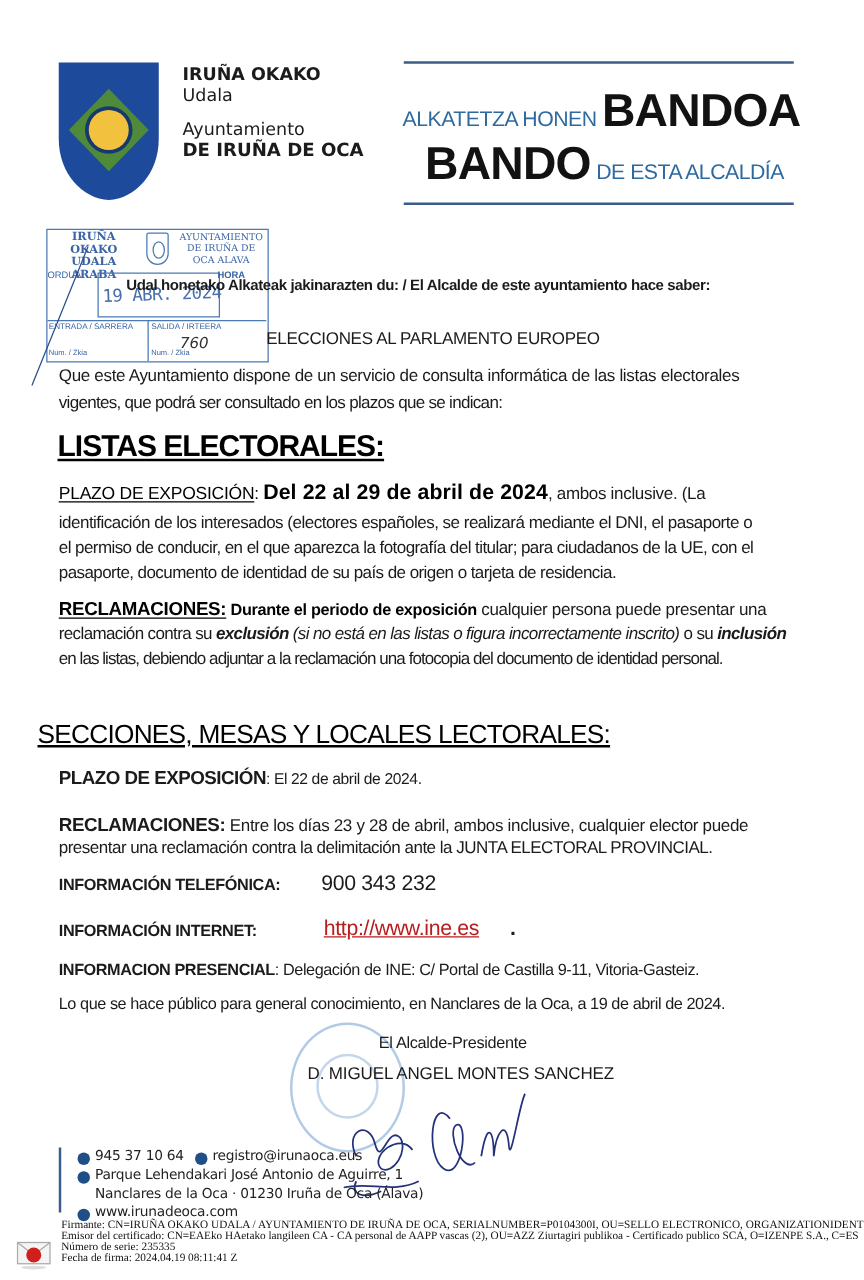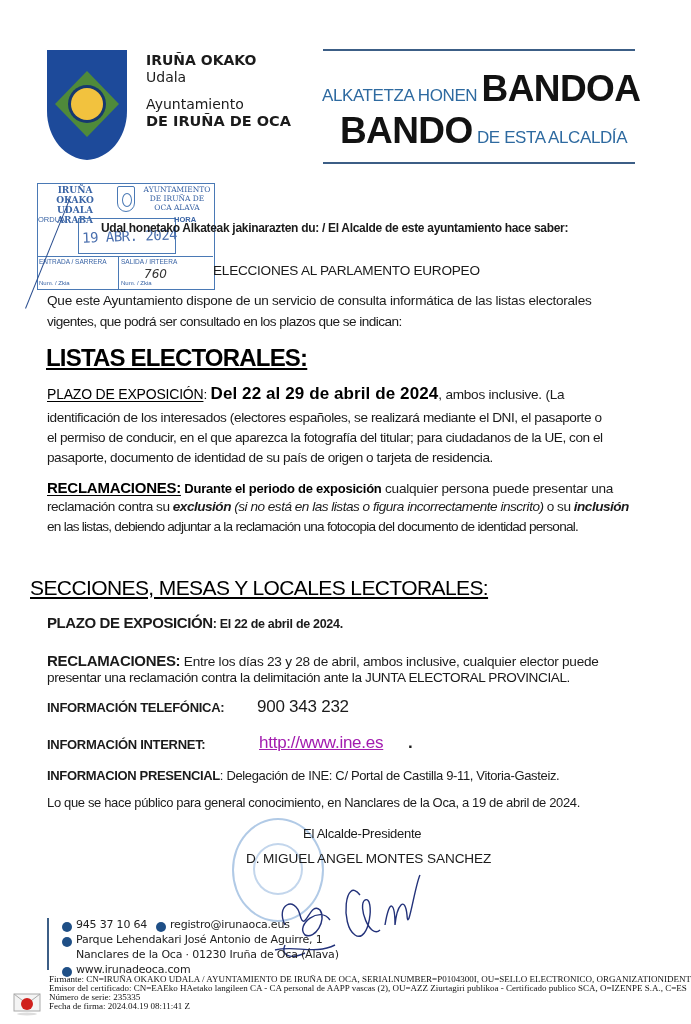--- a/index.html
+++ b/index.html
@@ -68,32 +68,32 @@
   #p3a { left:47px; top:479px; }
   #p3a .lbl { font-size:15px; font-weight:bold; }
   #p3a .dur { font-weight:bold; font-size:13px; }
   #p3b { left:47px; top:499px; letter-spacing:-0.5px; }
   #p3c { left:47px; top:519px; letter-spacing:-0.75px; }
 
   #h-secciones { left:30px; top:576px; font-size:21px; font-weight:normal; letter-spacing:-0.6px;text-align:center; }
 
   #p4 { left:47px; top:614px; }
   #p4 .lbl { font-size:15px; font-weight:bold; letter-spacing:-0.4px; }
-  #p4 .val { font-size:12.5px; font-weight:bold; letter-spacing:-0.3px;text-align:right; }
+  #p4 .val { font-size:12.5px; font-weight:normal; letter-spacing:-0.3px;text-align:right; }
 
   #p5a { left:47px; top:652px; }
   #p5a .lbl { font-size:15px; font-weight:bold; letter-spacing:-0.3px; }
   #p5b { left:47px; top:670px; letter-spacing:-0.4px; }
 
   #p6 { left:47px; top:700px; }
   #p6 .lbl { font-size:13px; font-weight:bold; letter-spacing:-0.3px; }
   #p6 .val { position:absolute; left:210px; top:-3px; font-size:17px; white-space:nowrap; }
   #p7 { left:47px; top:737px; }
   #p7 .lbl { font-size:13px; font-weight:bold; letter-spacing:-0.3px; }
-  #p7 .val { position:absolute; left:212px; top:-4px; font-size:17px; color:#a21caf; text-decoration:underline; white-space:nowrap; }
+  #p7 .val { position:absolute; left:212px; top:-4px; font-size:17px; color:#b91c1c; text-decoration:underline; white-space:nowrap; }
   #p7 .dot { position:absolute; left:361px; top:-4px; font-size:17px; font-weight:bold; }
   #p8 { left:47px; top:768px; font-size:13px; letter-spacing:-0.35px; }
   #p9 { left:47px; top:795px; font-size:13px; letter-spacing:-0.35px; }
 
   
   #seal { left:232px; top:818px; width:92px; height:104px; border:2px solid #a9c4e3; border-radius:50%; opacity:0.9; }
   #seal-inner { left:253px; top:843px; width:50px; height:52px; border:2px solid #c3d6ec; border-radius:50%; }
   #sig-title { left:303px; top:826px; font-size:13px; }
   #sig-name { left:246px; top:851px; font-size:13.6px; letter-spacing:-0.1px; }
   #signature { left:245px; top:865px; width:205px; height:95px; }

